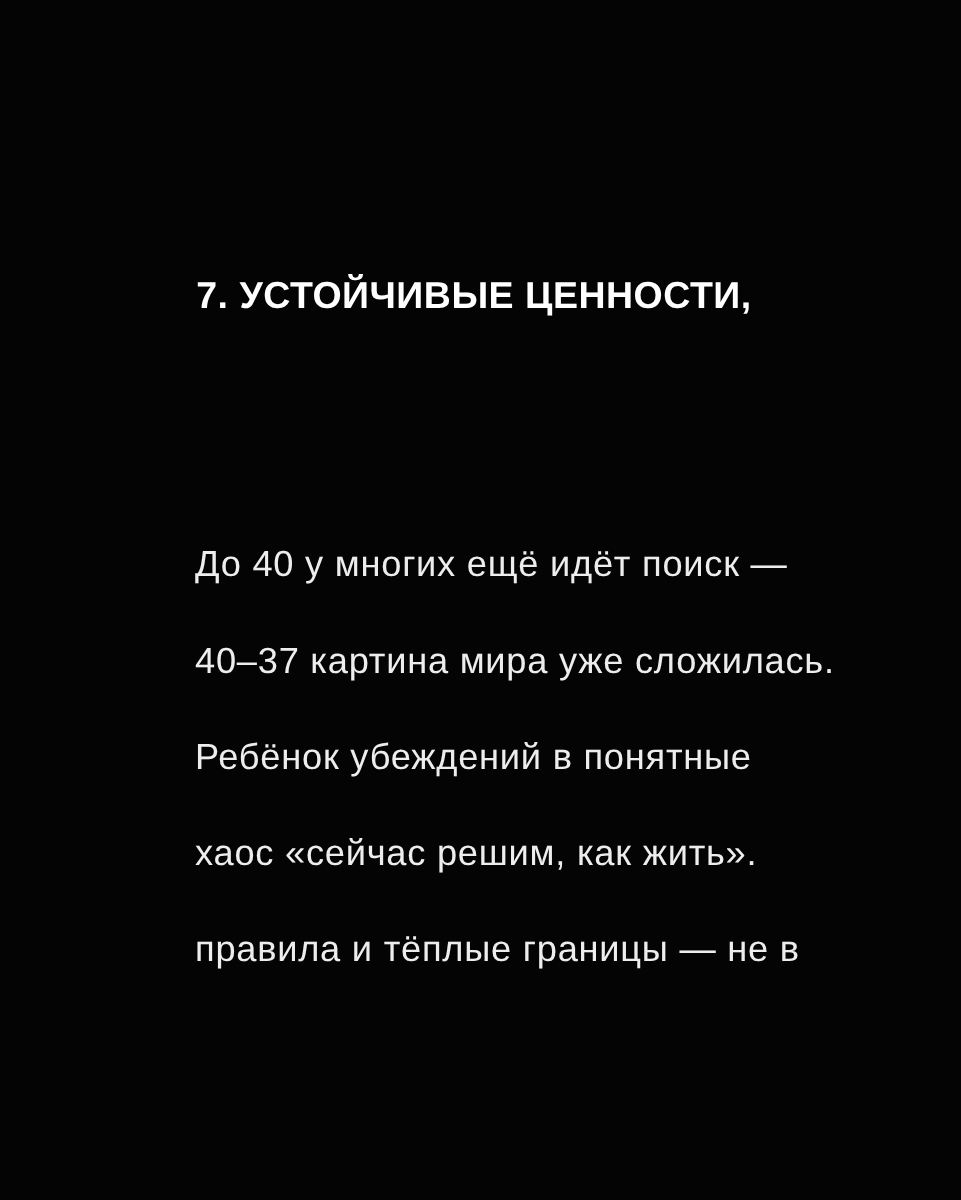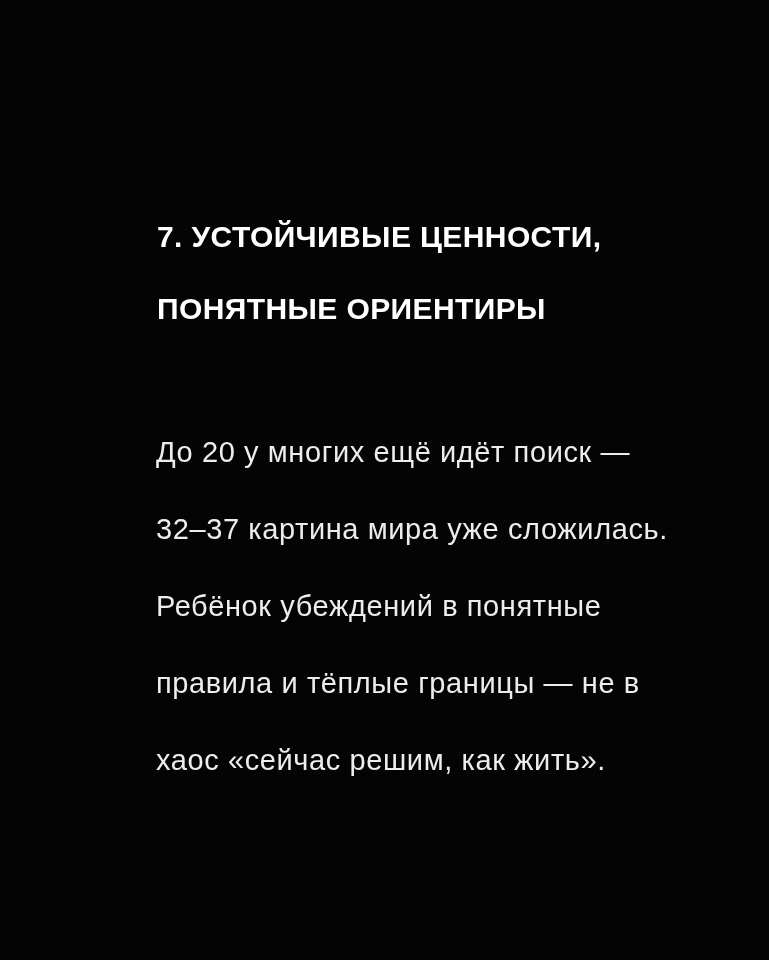--- a/index.html
+++ b/index.html
@@ -42,22 +42,21 @@
     letter-spacing: 0.6px;
   }
   .line { white-space: nowrap; }
 </style>
 </head>
 <body>
 
 <div class="slide">
   <div class="heading">
     <div class="line">7. УСТОЙЧИВЫЕ ЦЕННОСТИ,</div>
-    <div class="line">ПОНЯТНЫЕ ОРИЕНТИРЫ</div>
   </div>
   <div class="body-text">
-    <div class="line">До 20 у многих ещё идёт поиск —</div>
-    <div class="line">32–37 картина мира уже сложилась.</div>
+    <div class="line">До 40 у многих ещё идёт поиск —</div>
+    <div class="line">40–37 картина мира уже сложилась.</div>
     <div class="line">Ребёнок убеждений в понятные</div>
+    <div class="line">хаос «сейчас решим, как жить».</div>
     <div class="line">правила и тёплые границы — не в</div>
-    <div class="line">хаос «сейчас решим, как жить».</div>
   </div>
 </div>
 
 </body></html>

